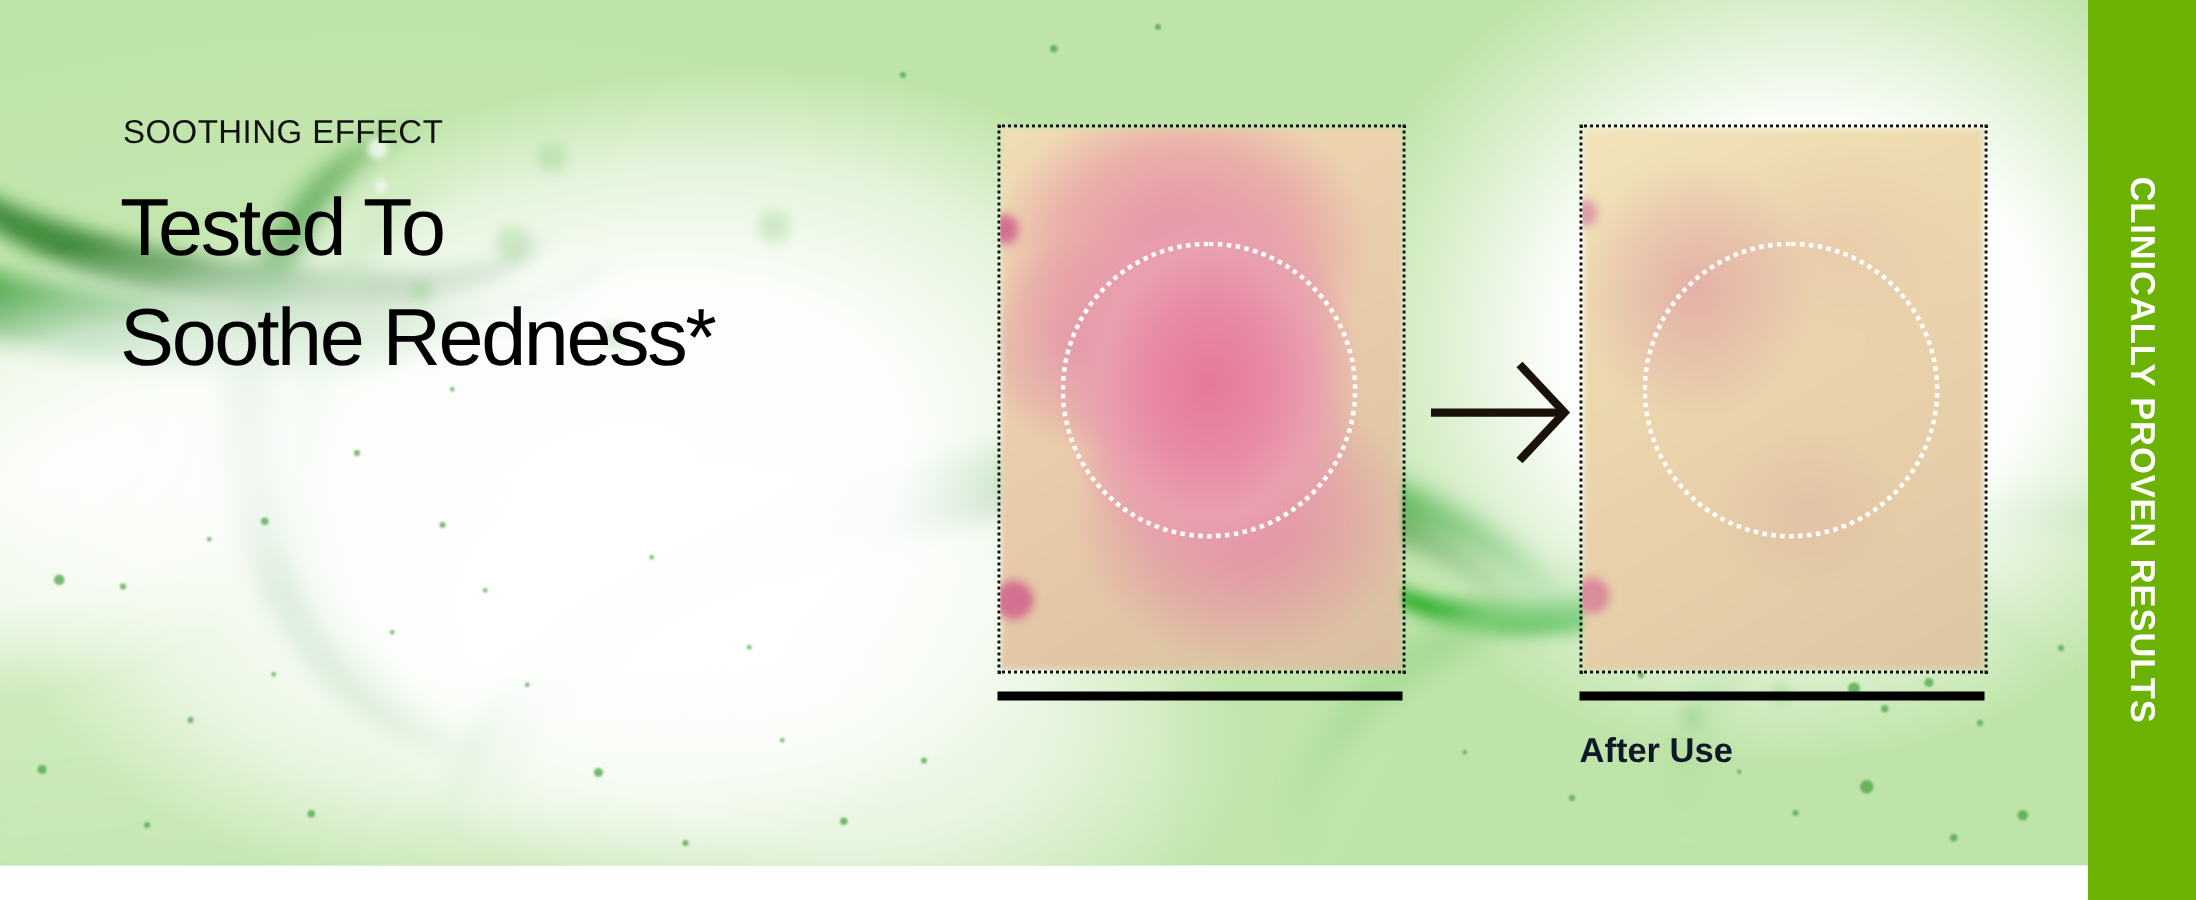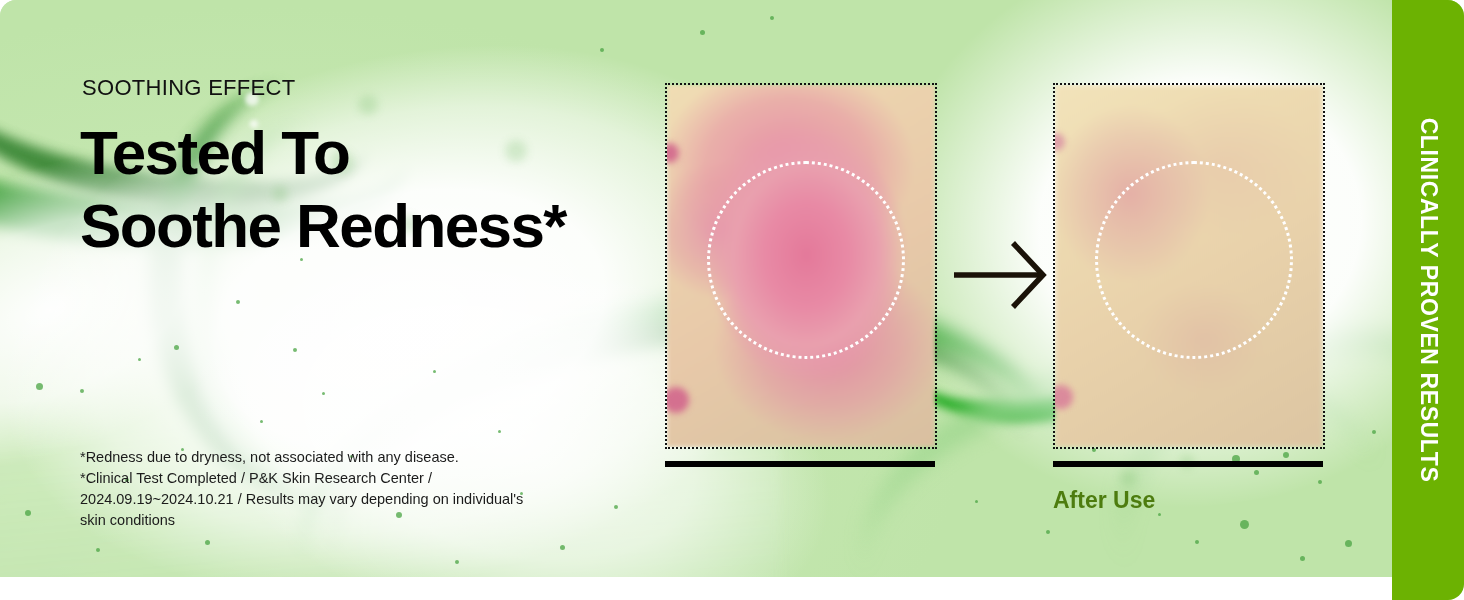--- a/index.html
+++ b/index.html
@@ -10,21 +10,20 @@
   body {
     font-family: "Liberation Sans", sans-serif;
   }
 
   #banner {
     position: relative;
     width: 1464px;
     height: 600px;
     overflow: hidden;
     background: #ffffff;
-    border-radius: 16px;
   }
 
   
   .bg-layer {
     position: absolute;
     left: 0;
     top: 0;
     width: 1464px;
     height: 577px;
     overflow: hidden;
@@ -231,23 +230,23 @@
     font-size: 22px;
     letter-spacing: 0.3px;
     color: #111111;
     font-weight: 400;
     white-space: nowrap;
   }
   .headline {
     position: absolute;
     left: 80px;
     top: 116px;
-    font-size: 62px;
+    font-size: 54px;
     line-height: 73px;
-    font-weight: 700;
+    font-weight: 400;
     color: #000000;
     letter-spacing: -1.6px;
     white-space: pre;
   }
   .disclaimer {
     position: absolute;
     left: 80px;
     top: 447px;
     width: 520px;
     font-size: 14.5px;
@@ -304,21 +303,21 @@
     height: 6px;
     background: #000000;
   }
   .caption-text {
     position: absolute;
     font-size: 23px;
     font-weight: 400;
     white-space: nowrap;
   }
   .caption-text.dark { color: #111111; }
-  .caption-text.green { color: #4d7c0f; font-weight: 700; }
+  .caption-text.green { color: #0f172a; font-weight: 700; }
 
   
   .arrow-wrap {
     position: absolute;
     left: 952px;
     top: 236px;
     width: 100px;
     height: 78px;
   }
 
@@ -421,24 +420,20 @@
       <div class="glint" style="left:250px; top:120px; width:8px;  height:8px;"></div>
     </div>
 
   </div>
 
   <div class="eyebrow">SOOTHING EFFECT</div>
 
   <div class="headline">Tested To
 Soothe Redness*</div>
 
-  <div class="disclaimer">*Redness due to dryness, not associated with any disease.
-*Clinical Test Completed / P&amp;K Skin Research Center /
-2024.09.19~2024.10.21 / Results may vary depending on individual's
-skin conditions</div>
 
   <div class="photo-panel" style="left:665px; top:83px; width:268px; height:362px;">
     <div class="photo-inner skin-a"></div>
     <div class="skin-blemish" style="left:-6px; top:58px; width:18px; height:20px;"></div>
     <div class="skin-blemish" style="left:-4px; top:302px; width:26px; height:26px;"></div>
     <div class="dotted-circle" style="left:40px; top:76px; width:192px; height:192px;"></div>
   </div>
 
   <div class="arrow-wrap">
     <svg width="100" height="78" viewBox="0 0 100 78" fill="none" xmlns="http://www.w3.org/2000/svg">

